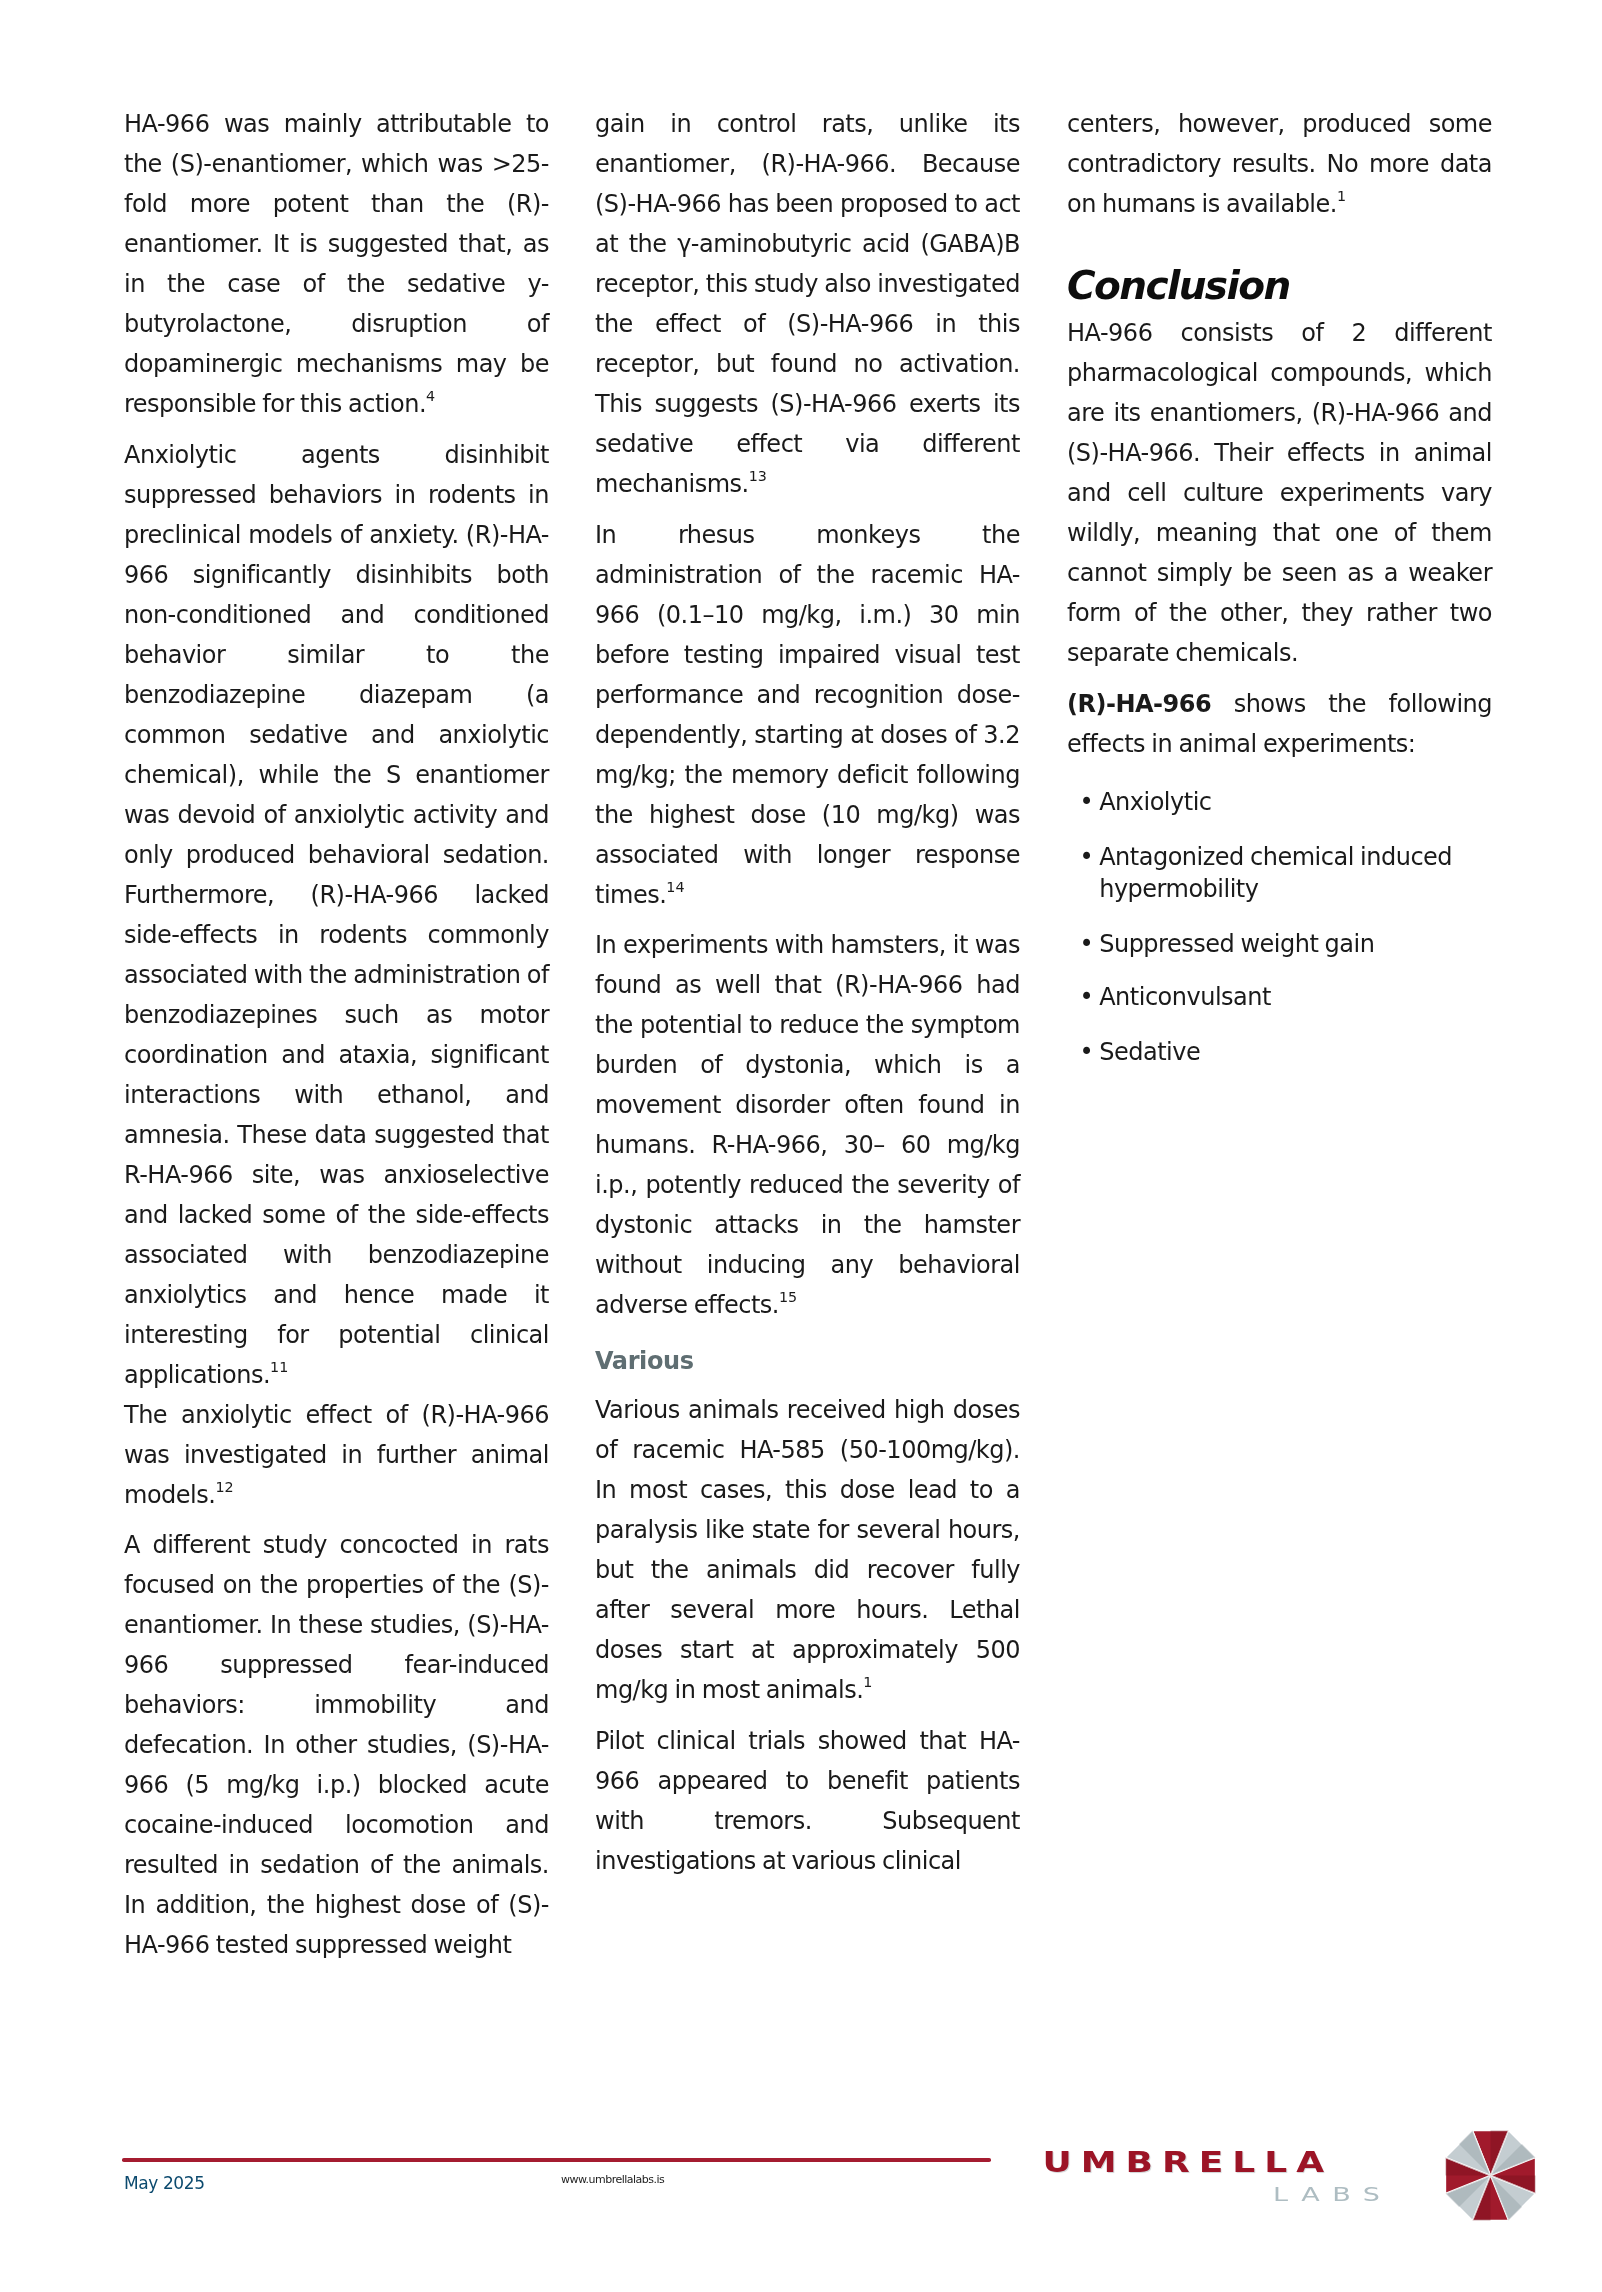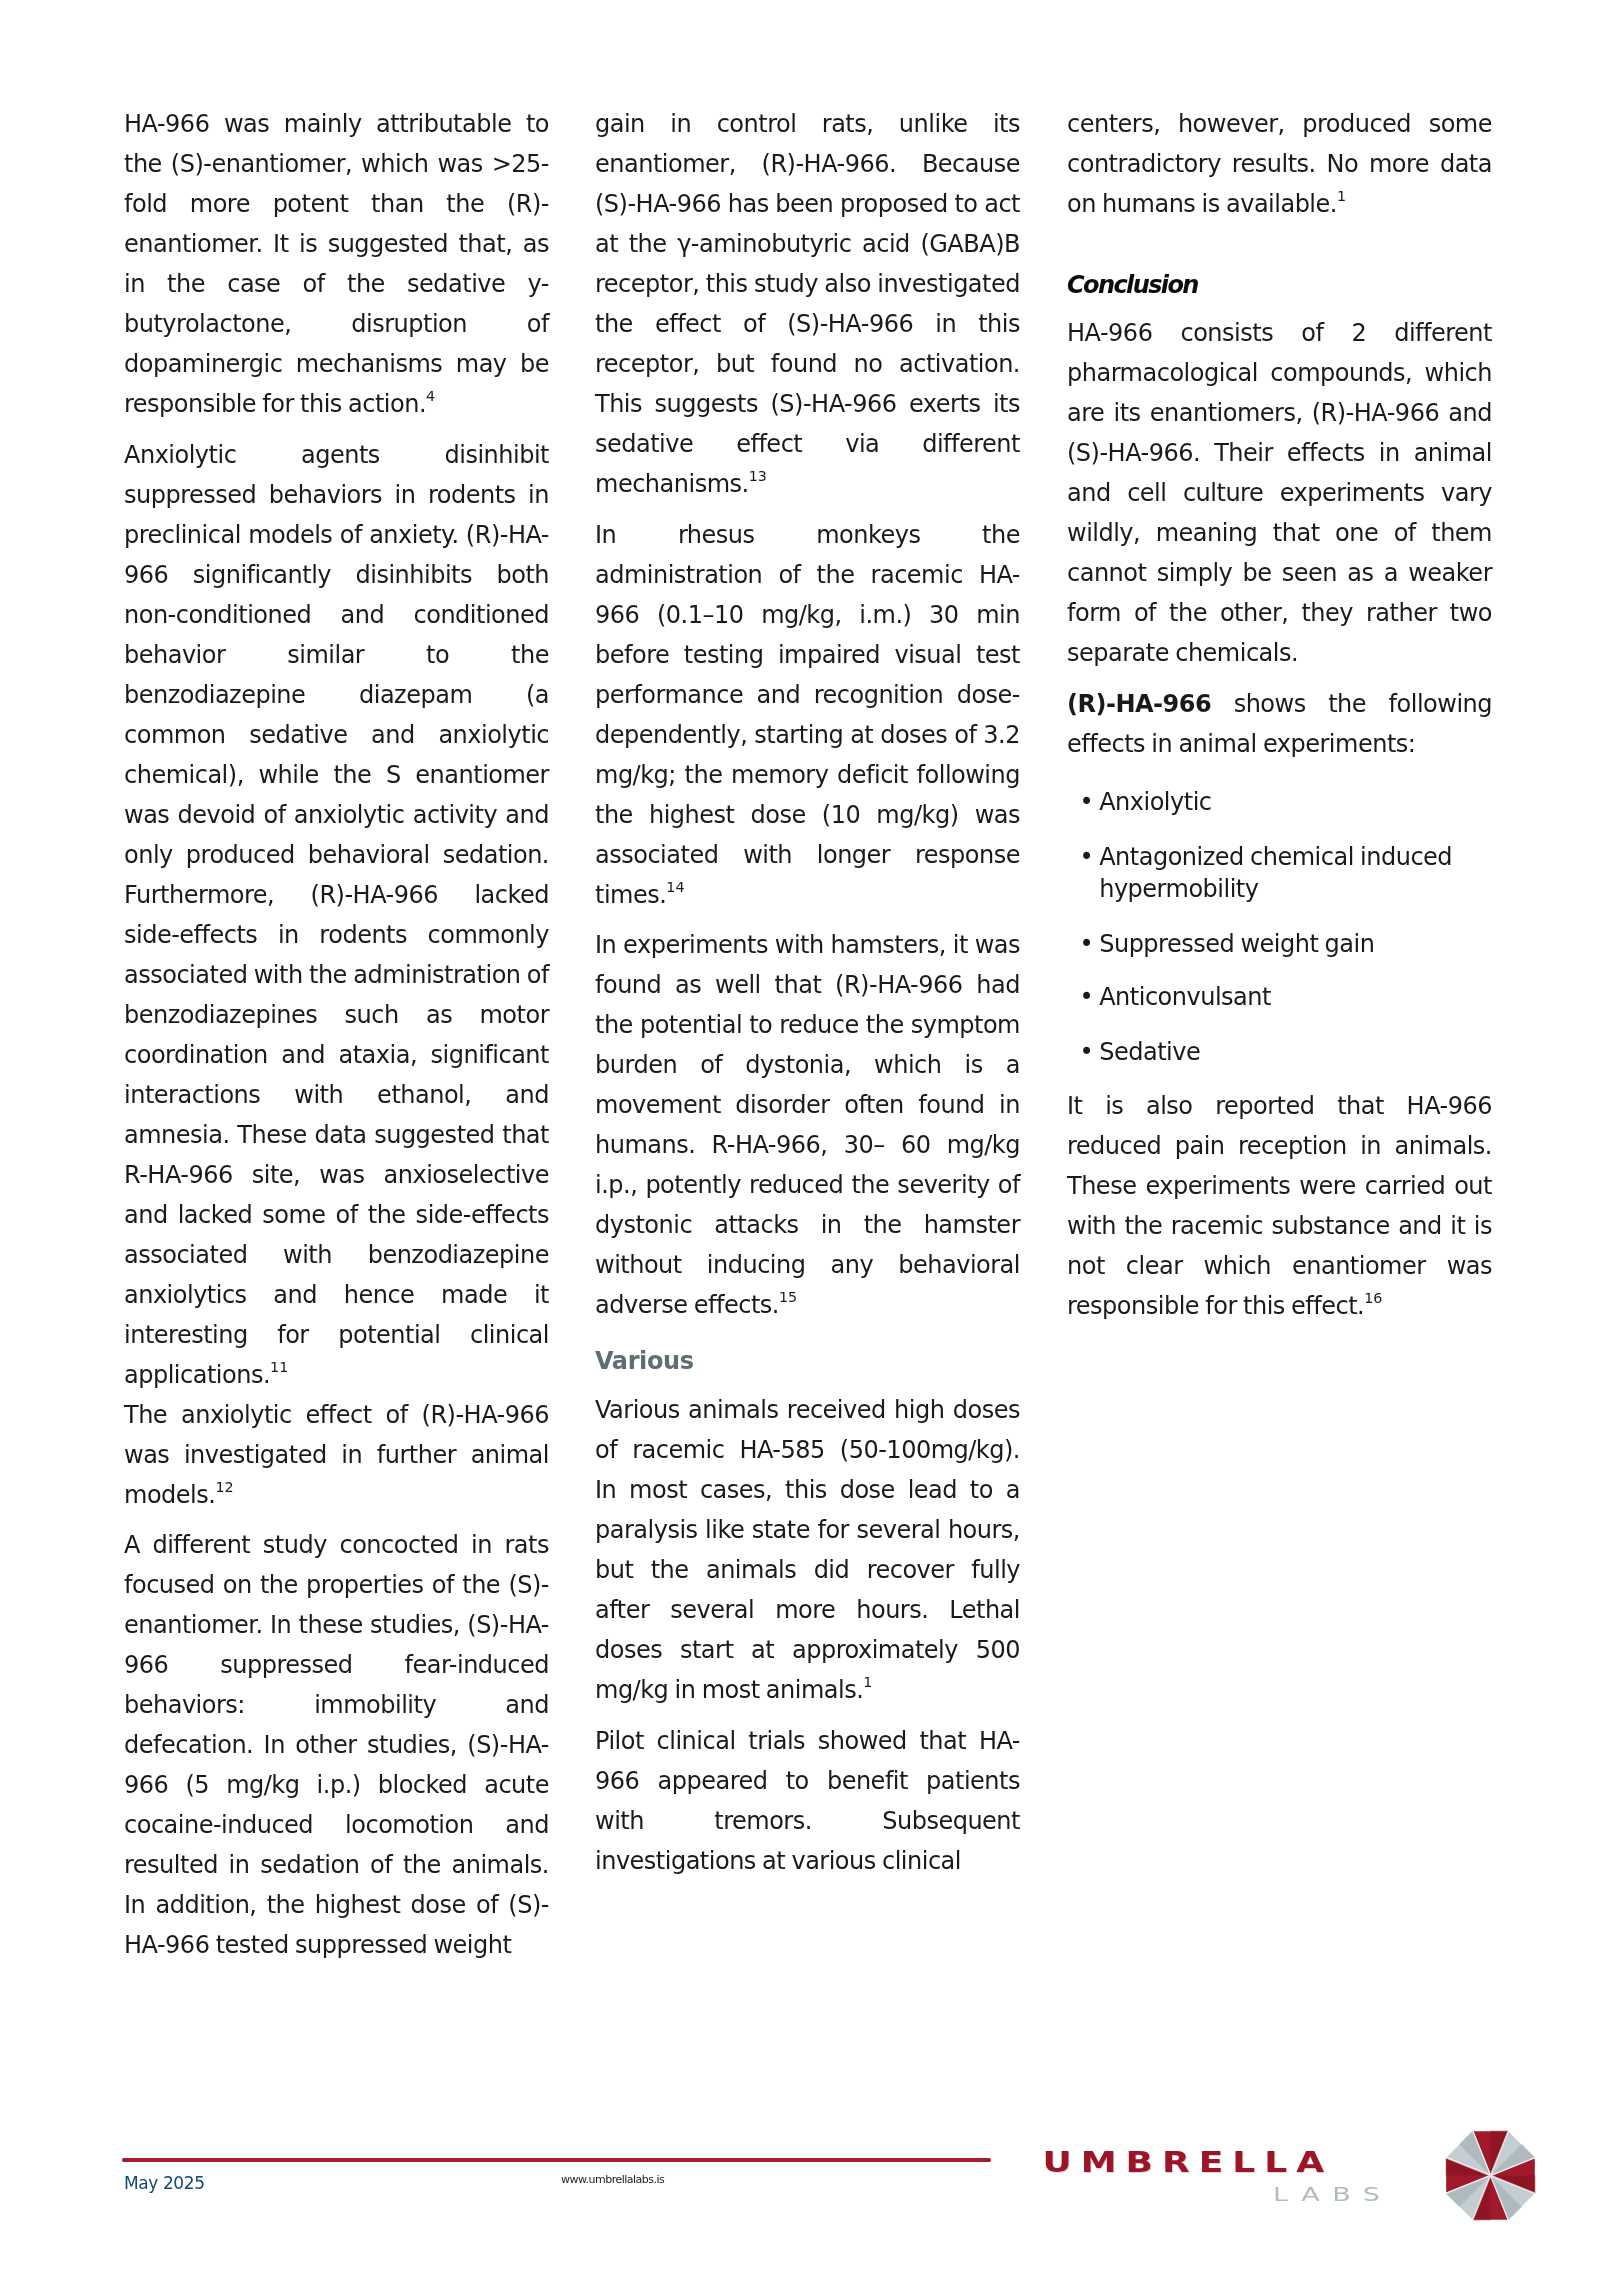--- a/index.html
+++ b/index.html
@@ -49,21 +49,21 @@
       font-weight: bold;
       font-size: 24px;
       line-height: 40px;
       margin: 16px 0 9px 0;
       letter-spacing: -0.4px;
     }
     .section-title {
       font-family: "DejaVu Sans", sans-serif;
       font-weight: bold;
       font-style: italic;
-      font-size: 24px;
+      font-size: 39px;
       line-height: 45px;
       margin: 39px 0 5.4px 0;
       letter-spacing: -1.6px;
       color: #0d0d0d;
     }
     .bold-lead { font-weight: bold; }
     ul.effects {
       list-style: none;
       margin: 21.5px 0 14.3px 0;
       padding: 0 0 0 12.5px;
@@ -174,21 +174,20 @@
     <p class="tight"><span class="bold-lead">(R)-HA-966</span><span> shows the following effects in animal experiments:</span></p>
     <ul class="effects">
       <li><span class="bullet">•</span><span>Anxiolytic</span></li>
       <li><span class="bullet">•</span><span>Antagonized chemical induced  hypermobility</span></li>
       <li><span class="bullet">•</span><span>Suppressed weight gain</span></li>
     </ul>
     <ul class="effects">
       <li><span class="bullet">•</span><span>Anticonvulsant</span></li>
       <li><span class="bullet">•</span><span>Sedative</span></li>
     </ul>
-    <p><span>It is also reported that HA-966 reduced pain reception in animals. These experiments were carried out with the racemic substance and it is not clear which enantiomer was responsible for this effect.</span><sup>16</sup></p>
   </div>
 
   <div class="footer-rule"></div>
   <div class="footer-date">May 2025</div>
   <div class="footer-url">www.umbrellalabs.is</div>
 
   <div class="logo">
     <div class="logo-word">UMBRELLA</div>
     <div class="logo-sub">LABS</div>
     <svg class="logo-mark" viewBox="-55 -55 110 110">

